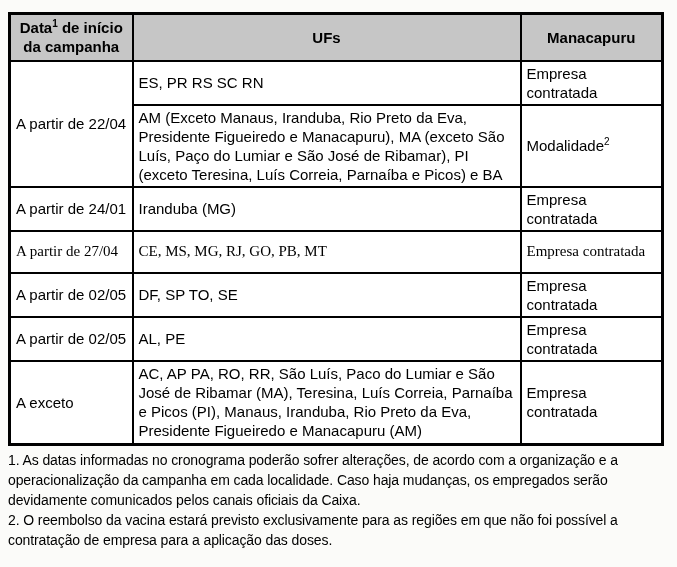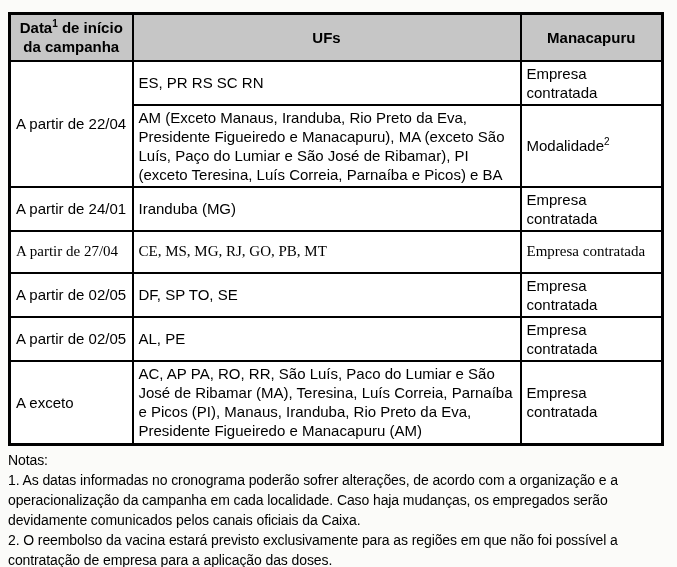--- a/index.html
+++ b/index.html
@@ -115,21 +115,20 @@
       </tr>
       <tr class="rh-84">
         <td>A exceto</td>
         <td>AC, AP PA, RO, RR, São Luís, Paco do Lumiar e São José de Ribamar (MA), Teresina, Luís Correia, Parnaíba e Picos (PI), Manaus, Iranduba, Rio Preto da Eva, Presidente Figueiredo e Manacapuru (AM)</td>
         <td>Empresa contratada</td>
       </tr>
     </tbody>
   </table>
 
   <div class="notes">
-    <div>Notas:</div>
     <div class="note">1. As datas informadas no cronograma poderão sofrer alterações, de acordo com a organização e a
 operacionalização da campanha em cada localidade. Caso haja mudanças, os empregados serão
 devidamente comunicados pelos canais oficiais da Caixa.</div>
     <div class="note">2. O reembolso da vacina estará previsto exclusivamente para as regiões em que não foi possível a
 contratação de empresa para a aplicação das doses.</div>
   </div>
 
 </div>
 
 </body></html>

